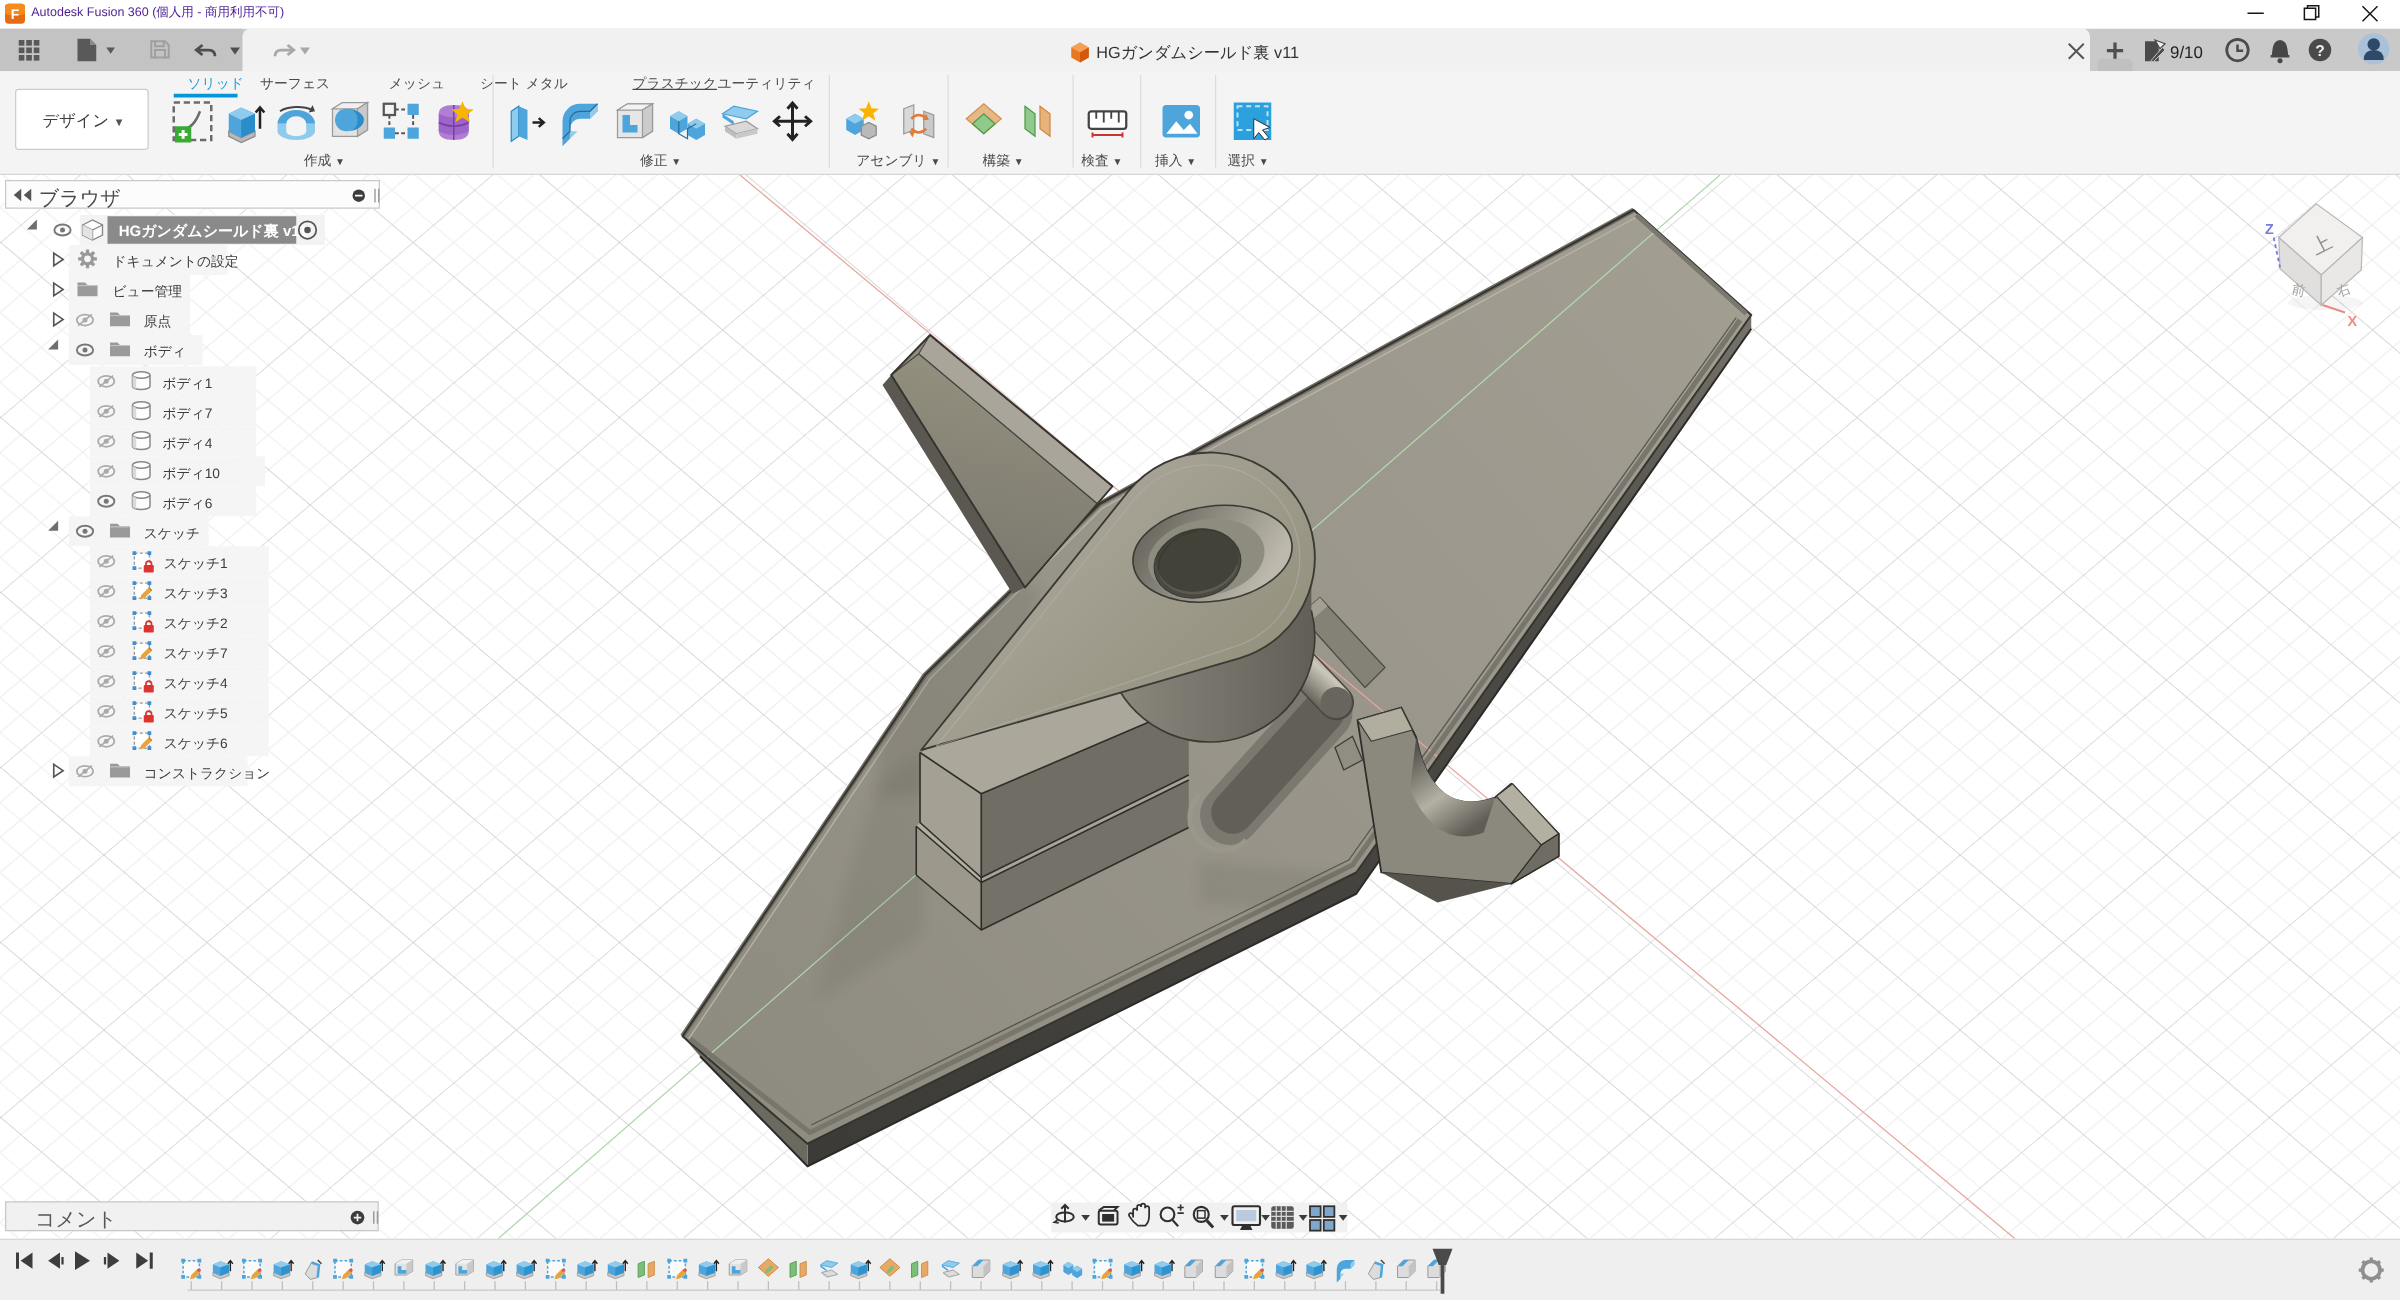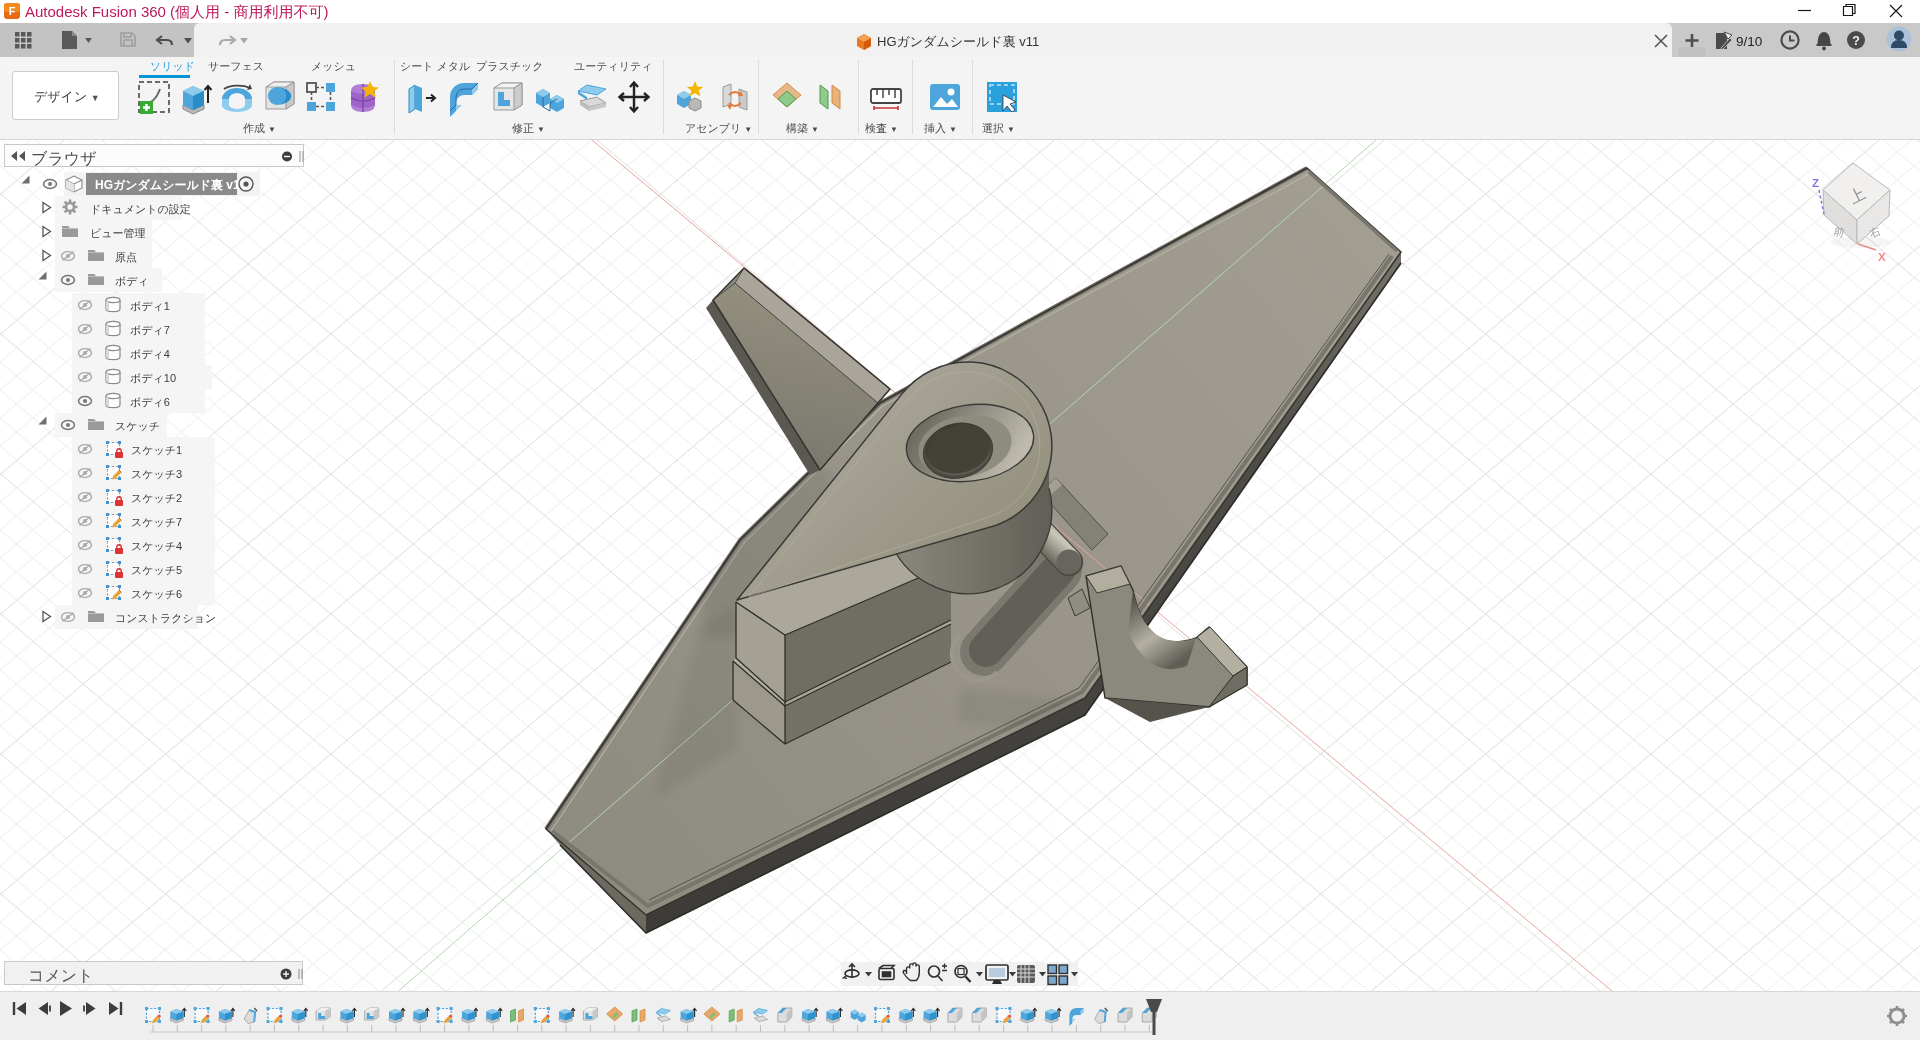--- a/index.html
+++ b/index.html
@@ -1,18 +1,18 @@
 <!DOCTYPE html>
 <html><head><meta charset="utf-8">
 <style>
   html,body{margin:0;padding:0;width:1920px;height:1040px;overflow:hidden;
     font-family:"Liberation Sans",sans-serif;background:#fff;}
   .abs{position:absolute;}
   #titlebar{left:0;top:0;width:1920px;height:23px;background:#ffffff;}
-  #title-text{left:25px;top:3px;font-size:15px;color:#be185d;}
+  #title-text{left:25px;top:3px;font-size:10px;color:#4c1d95;}
   #tabstrip{left:0;top:23px;width:1920px;height:34px;background:#c9c9c9;}
   #leftblock{left:0;top:23px;width:194px;height:34px;background:#c3c3c3;}
   #doctab{left:194px;top:23px;width:1478px;height:34px;background:#f1f1f1;border-radius:6px 6px 0 0;}
   #toolbar{left:0;top:57px;width:1920px;height:83px;background:#f4f4f4;border-bottom:1px solid #d5d5d5;box-sizing:border-box;}
   .rtab{position:absolute;top:59px;font-size:11px;color:#4a4a4a;text-align:center;}
   .rlabel{position:absolute;top:121px;font-size:11px;color:#4a4a4a;}
   .sep{position:absolute;top:60px;height:74px;width:1px;background:#dcdcdc;}
   #viewport{left:0;top:140px;width:1920px;height:851px;}
   #timeline{left:0;top:991px;width:1920px;height:49px;background:#efefef;border-top:1px solid #d8d8d8;box-sizing:border-box;}
 </style></head>
@@ -107,22 +107,22 @@
   </g>
 </svg>
 
 <div id="toolbar" class="abs"></div>
 <div class="abs" style="left:12px;top:71px;width:107px;height:49px;background:#fff;border:1px solid #ccc;border-radius:3px;box-sizing:border-box;"></div>
 <div class="abs" style="left:34px;top:88px;font-size:13px;color:#3c3c3c;">デザイン <span style="font-size:9px;color:#555;">▼</span></div>
 <span class="rtab" style="left:150px;color:#1e9bd7;">ソリッド</span>
 <div class="abs" style="left:139px;top:75px;width:51px;height:3px;background:#0696d7;"></div>
 <span class="rtab" style="left:208px;">サーフェス</span>
 <span class="rtab" style="left:311px;">メッシュ</span>
-<span class="rtab" style="left:400px;">シート メタル</span>
-<span class="rtab" style="left:476px;">プラスチック</span>
+<span class="rtab" style="left:384px;">シート メタル</span>
+<span class="rtab" style="left:506px;text-decoration:underline;">プラスチック</span>
 <span class="rtab" style="left:574px;">ユーティリティ</span>
 <div class="sep" style="left:394px;"></div>
 <div class="sep" style="left:663px;"></div>
 <div class="sep" style="left:758px;"></div>
 <div class="sep" style="left:858px;"></div>
 <div class="sep" style="left:912px;"></div>
 <div class="sep" style="left:972px;"></div>
 <span class="rlabel" style="left:243px;">作成 <span style="font-size:8px">▼</span></span>
 <span class="rlabel" style="left:512px;">修正 <span style="font-size:8px">▼</span></span>
 <span class="rlabel" style="left:685px;">アセンブリ <span style="font-size:8px">▼</span></span>

